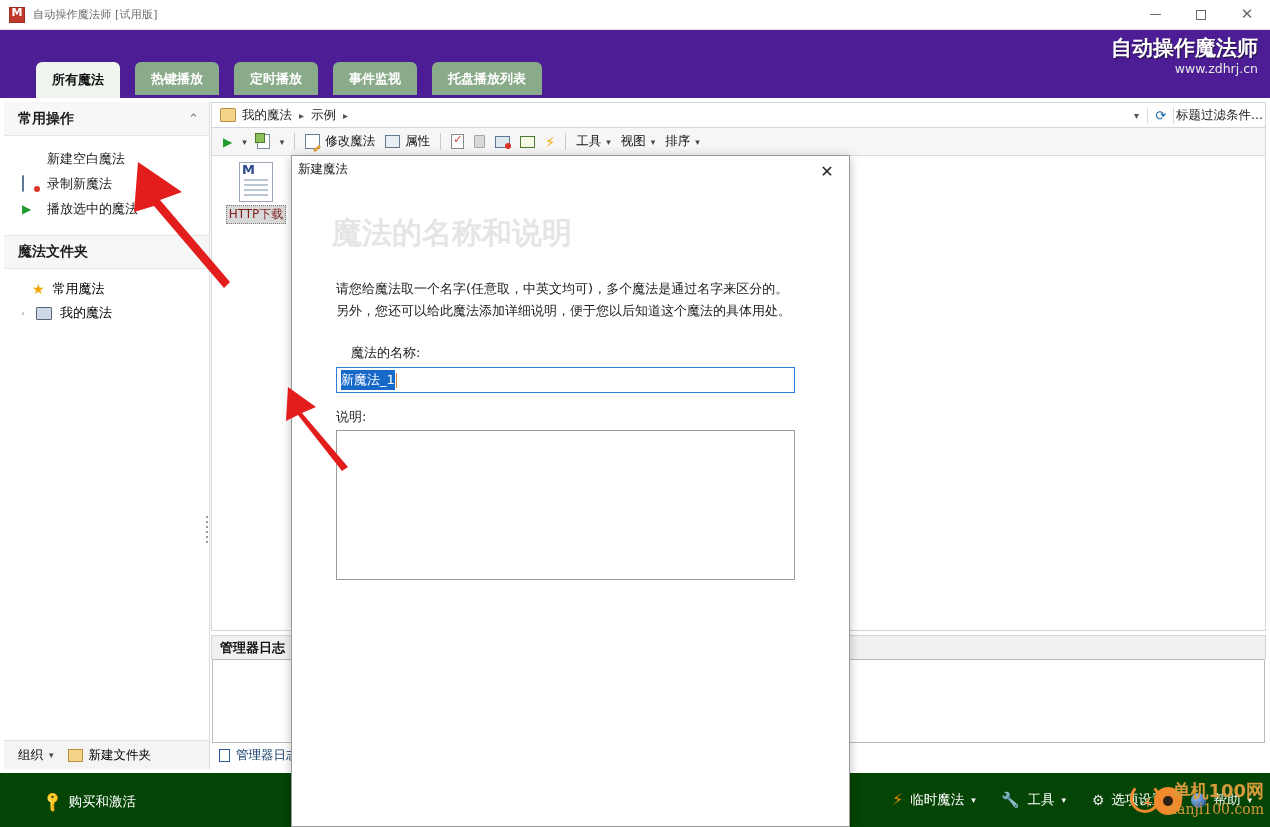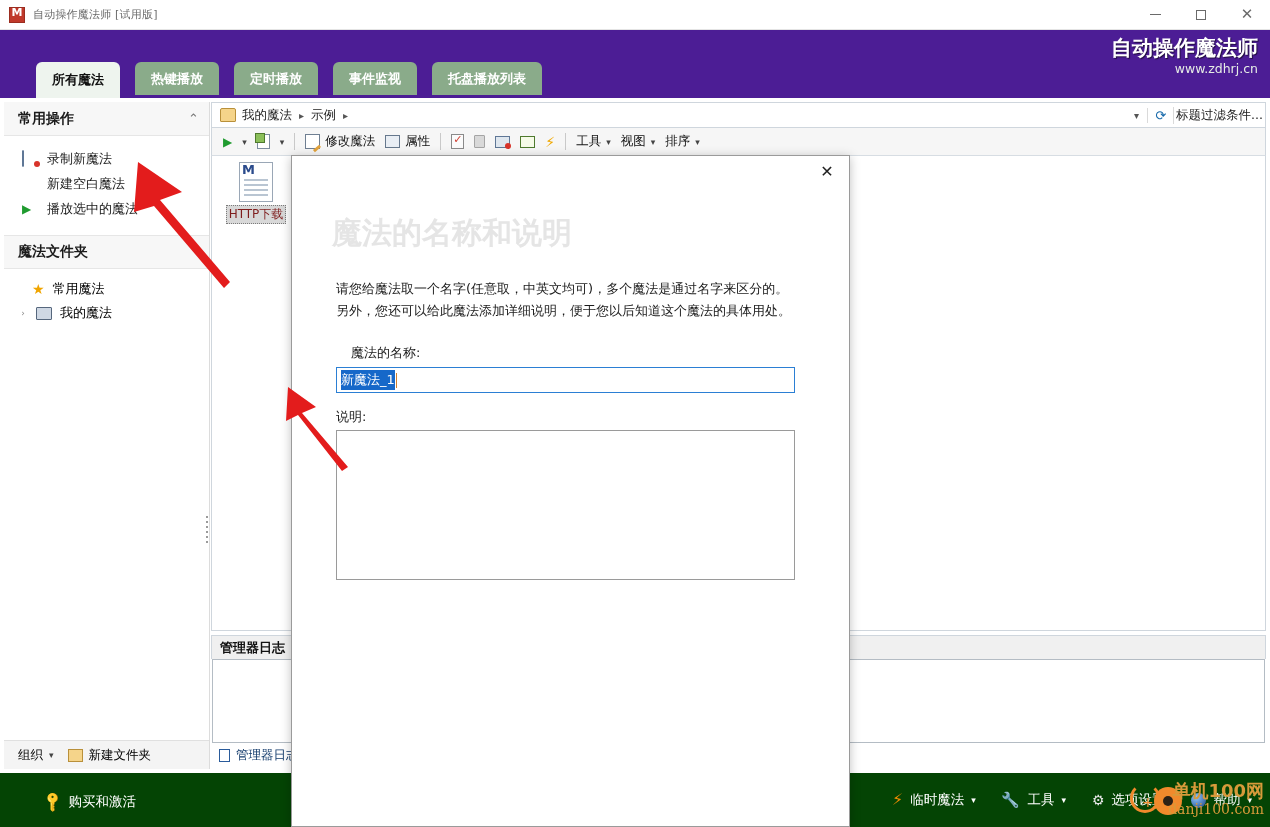--- a/index.html
+++ b/index.html
@@ -245,26 +245,26 @@
   <div class="body">
 
     <div class="leftnav">
       <div class="nav-section-hd">
         <span class="t">常用操作</span>
         <span class="chev">⌃</span>
       </div>
       <div style="height:10px"></div>
 
       <div class="nav-item">
+        <span class="nav-gap"></span>
+        <span>新建空白魔法</span>
+      </div>
+      <div class="nav-item">
         <span class="nav-ico"><i class="ic-monitor"></i></span>
         <span>录制新魔法</span>
-      </div>
-      <div class="nav-item">
-        <span class="nav-gap"></span>
-        <span>新建空白魔法</span>
       </div>
       <div class="nav-item">
         <span class="nav-ico"><i class="ic-play">▶</i></span>
         <span>播放选中的魔法</span>
       </div>
 
       <div style="height:14px"></div>
       <div class="nav-section-hd" style="border-top:1px solid #e6e6e6;">
         <span class="t">魔法文件夹</span>
       </div>
@@ -413,20 +413,23 @@
     <div class="wm">
       <div class="wm-ring"></div>
       <div class="wm-plus">+</div>
       <div class="wm-donut"></div>
       <div class="wm-cn">单机100网</div>
       <div class="wm-en">danji100.com</div>
     </div>
   </div>
 
   <div class="dlg">
+    <div class="dlg-hd">
+      <span class="t">新建魔法</span>
+    </div>
     <div class="dlg-x">
       <span>✕</span>
     </div>
   </div>
 
   <div class="dlg-h1">魔法的名称和说明</div>
   <div class="dlg-p">请您给魔法取一个名字(任意取，中英文均可)，多个魔法是通过名字来区分的。另外，您还可以给此魔法添加详细说明，便于您以后知道这个魔法的具体用处。</div>
   <div class="dlg-lab1">魔法的名称:</div>
   <div class="dlg-input">
     <span class="sel">新魔法_1</span>

